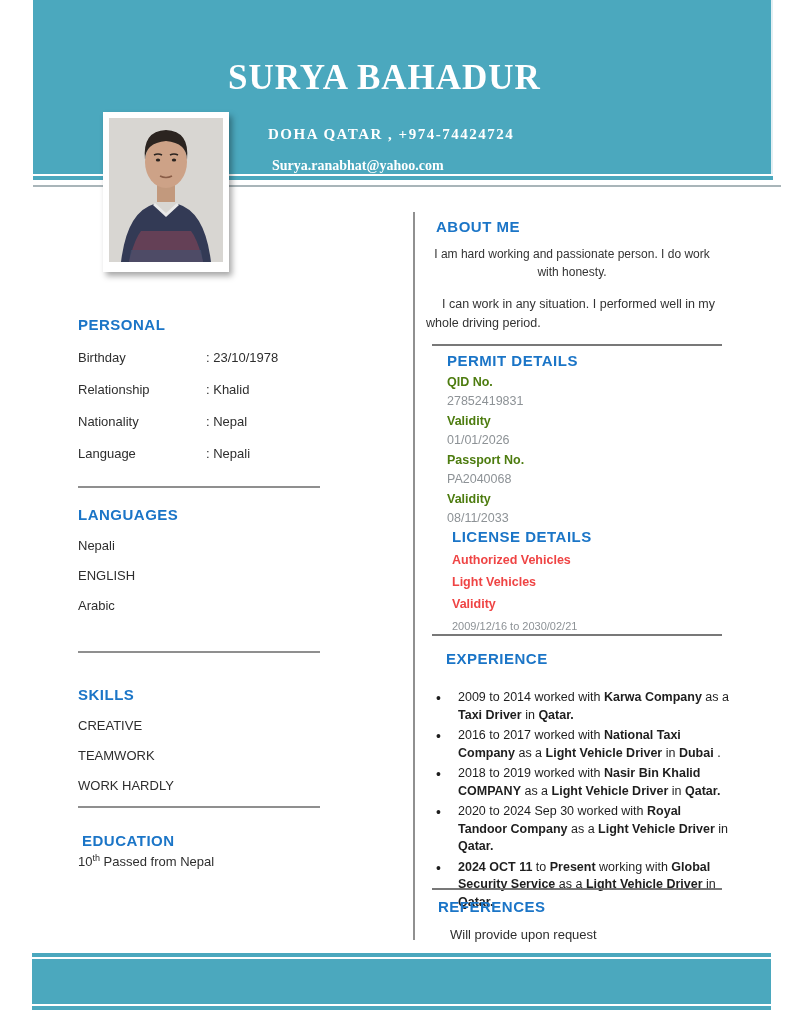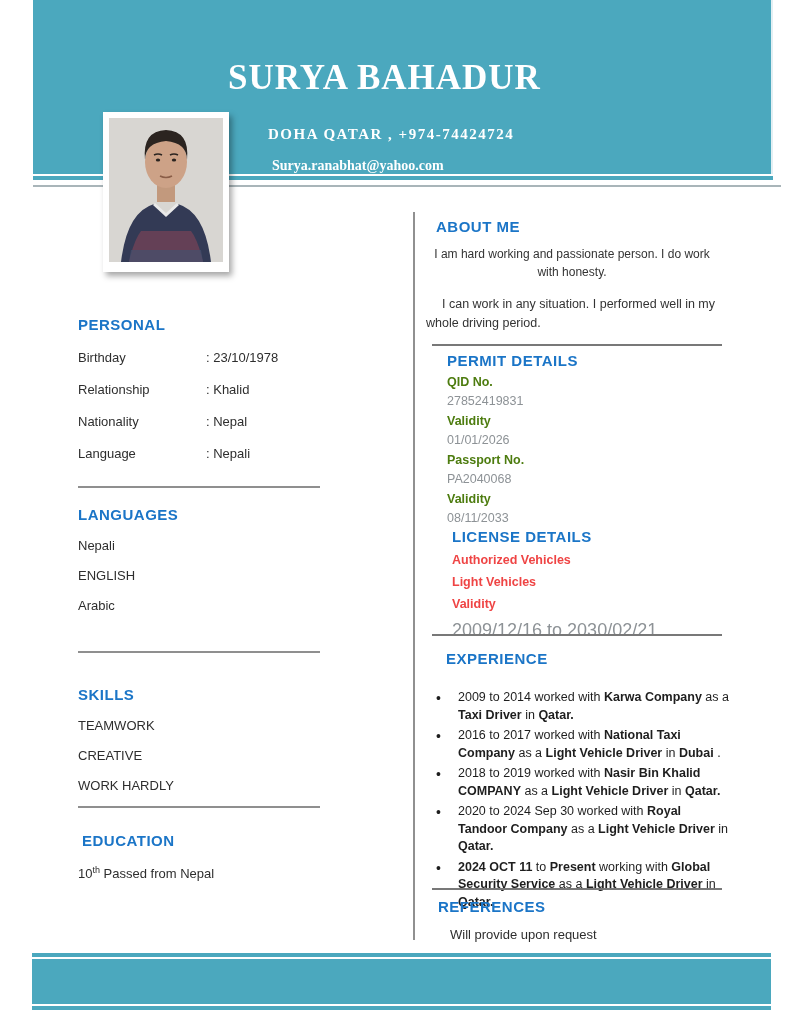--- a/index.html
+++ b/index.html
@@ -30,31 +30,31 @@
   .hline-dark { position:absolute; height:2px; background:#787878; }
 
   
   .sec { position:absolute; }
   .heading { color:#1B75C7; font-size:15px; font-weight:bold; letter-spacing:.5px; }
 
   
   .prow { display:flex; margin-top:17px; font-size:13px; color:#2e2e2e; }
   .plabel { width:128px; }
   .litem { margin-top:15px; font-size:13px; color:#2e2e2e; }
-  .edu-line { margin-top:16px; font-size:13px; color:#2e2e2e; }
+  .edu-line { margin-top:4px; font-size:13px; color:#2e2e2e; }
   .edu-line sup { font-size:9px; }
   .edu-head { padding-left:4px; }
 
   
   .about-p1 { margin-top:10px; width:280px; text-align:center; font-size:12px; color:#333; line-height:1.5; }
   .about-p2 { margin-top:14px; margin-left:-6px; text-indent:16px; font-size:12.5px; color:#333; line-height:1.5; }
   .flabel { font-weight:bold; font-size:12.5px; color:#4d7c0f; margin-top:6px; }
   .fvalue { font-size:12.5px; color:#8d9296; margin-top:5px; }
   .lline { font-weight:bold; font-size:12.5px; color:#ef4444; margin-top:8px; }
-  .lvalue { font-size:18px; color:#8d9296; margin-top:9px; }
+  .lvalue { font-size:11px; color:#8d9296; margin-top:9px; }
   .exp-list { margin-top:22px; list-style:none; width:300px; }
   .exp-item { position:relative; padding-left:26px; font-size:12.5px; line-height:1.4;
               margin-bottom:3px; color:#1e1e1e; }
   .exp-item::before { content:"\2022"; position:absolute; left:4px; top:0; font-size:14px; color:#1e1e1e; }
   .exp-item b { font-weight:bold; }
   .exp-head { padding-left:14px; }
   .ref-text { margin-top:12px; padding-left:12px; font-size:13px; color:#2e2e2e; }
 
   
   .footer { position:absolute; left:32px; top:953px; width:739px; }
@@ -123,22 +123,22 @@
         <div class="litem">Nepali</div>
         <div class="litem">ENGLISH</div>
         <div class="litem">Arabic</div>
       </div>
   </div>
   <div class="hline" style="left:78px; top:651px; width:242px;"></div>
 
   <div class="sec" style="left:78px; top:686px; width:330px;">
     <div class="heading">SKILLS</div>
     <div>
+        <div class="litem">CREATIVE</div>
         <div class="litem">TEAMWORK</div>
-        <div class="litem">CREATIVE</div>
         <div class="litem">WORK HARDLY</div>
       </div>
   </div>
   <div class="hline" style="left:78px; top:806px; width:242px;"></div>
 
   <div class="sec" style="left:78px; top:832px; width:330px;">
     <div class="heading edu-head">EDUCATION</div>
     <div class="edu-line"><span>10</span><sup>th</sup><span> Passed from Nepal</span></div>
   </div>
 

